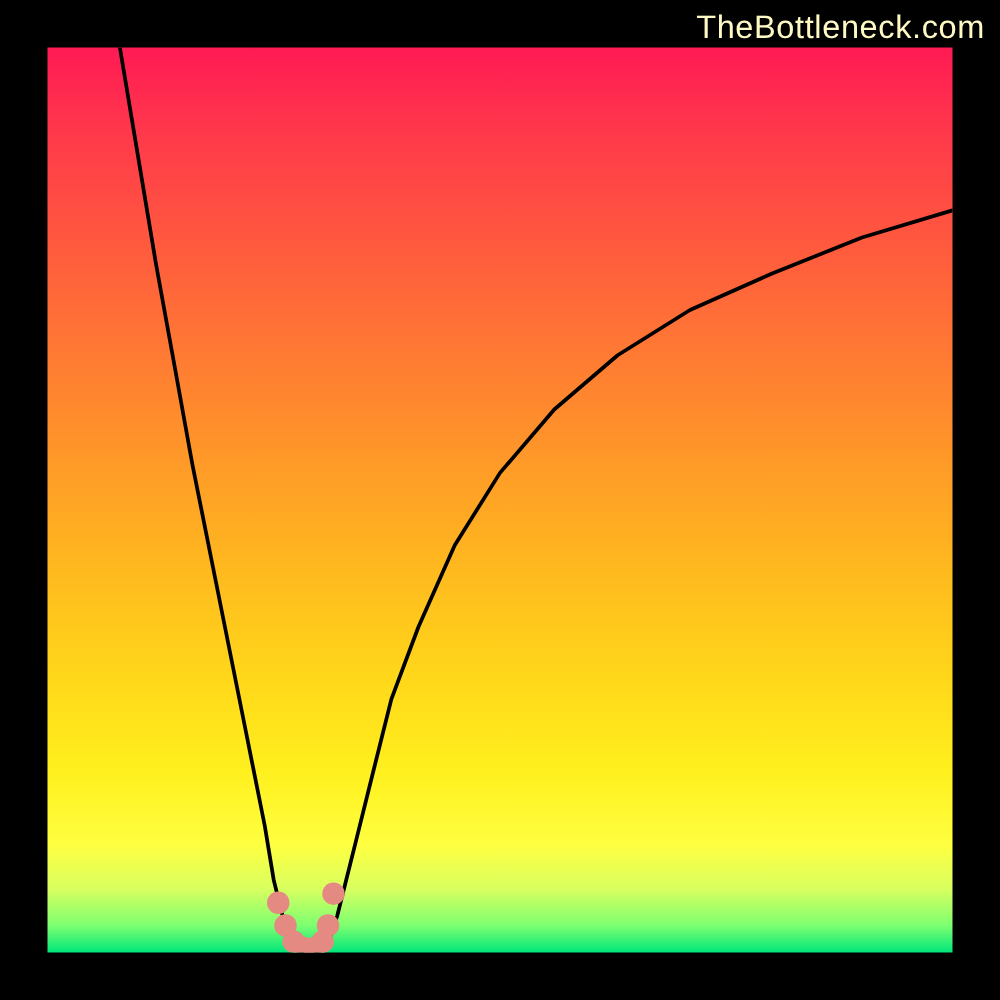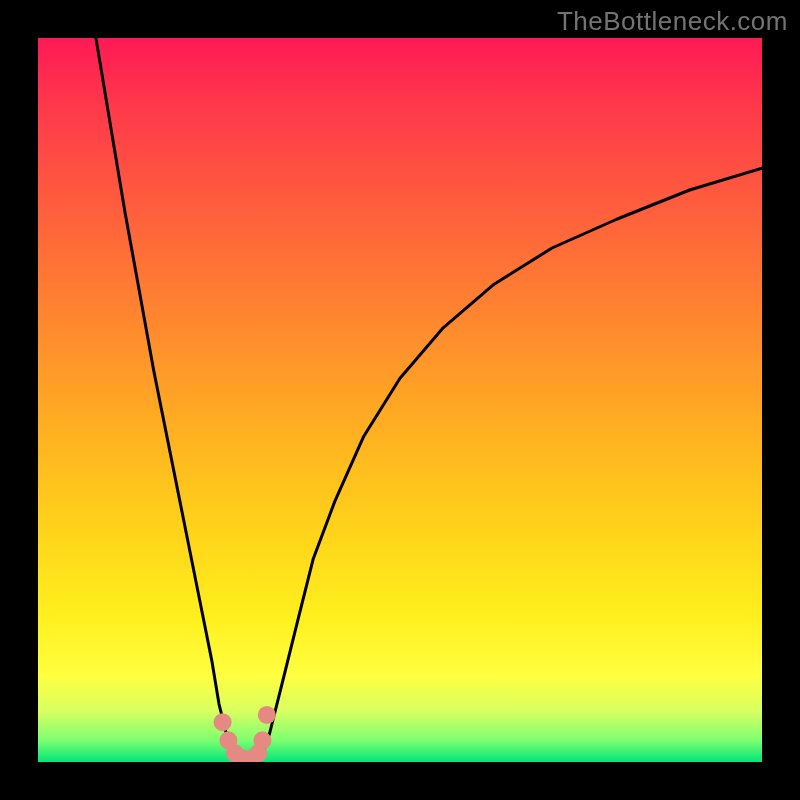--- a/index.html
+++ b/index.html
@@ -37,21 +37,21 @@
       #ffff40 88%,
       #d8ff60 93%,
       #7dff70 97%,
       #00e67a 100%
     );
   }
   .watermark {
     position: absolute;
     top: 6px;
     right: 12px;
-    color: #737373;
+    color: #fef9c3;
     font-size: 26px;
     font-weight: 400;
     letter-spacing: 0.5px;
   }
   svg.curves {
     position: absolute;
     left: 0;
     top: 0;
     width: 724px;
     height: 724px;

